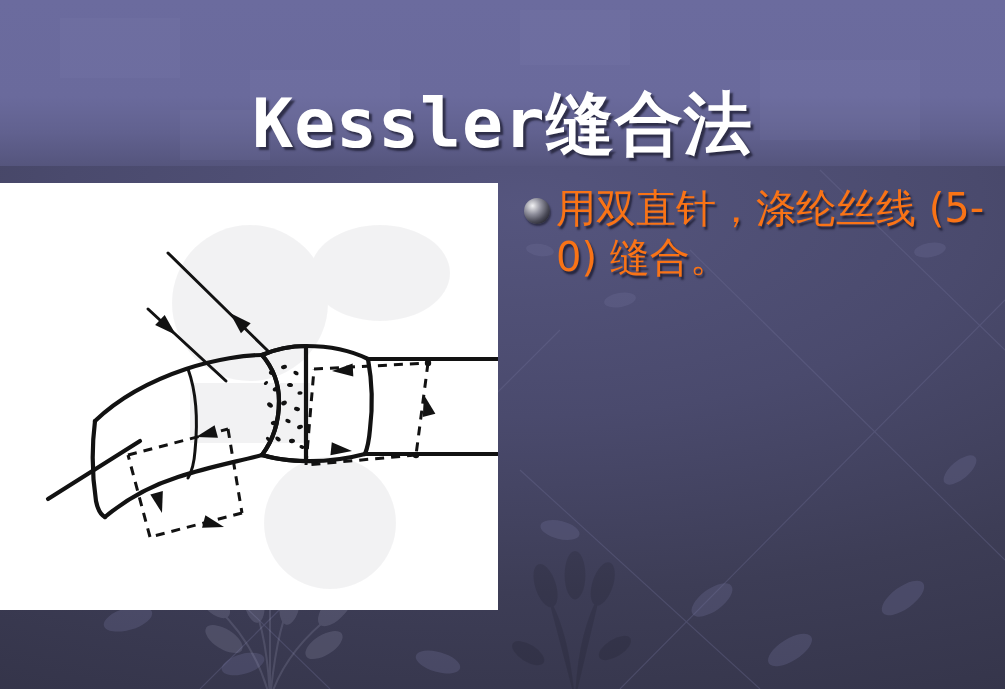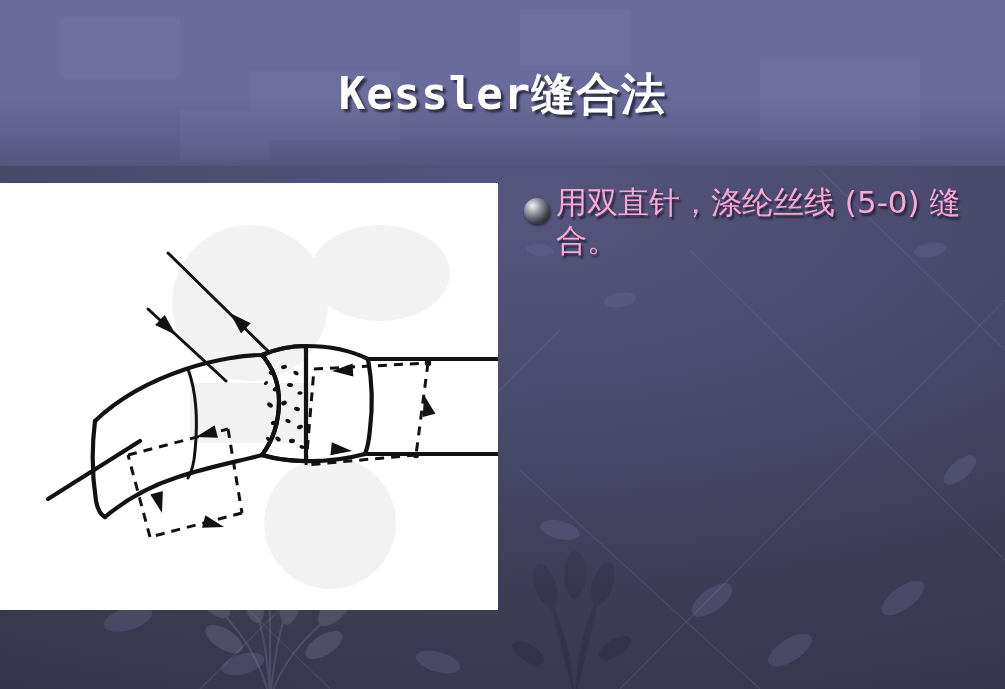--- a/index.html
+++ b/index.html
@@ -70,21 +70,21 @@
   }
   .title-band-texture rect { fill: #8686b5; }
 
   .slide-title {
     position: absolute;
     left: 0; top: 42px;
     width: 1005px;
     text-align: center;
     font-family: "DejaVu Sans Mono", "Liberation Mono", monospace;
     font-weight: bold;
-    font-size: 44px;
+    font-size: 68px;
     line-height: 1.05;
     color: #ffffff;
     letter-spacing: 1px;
     text-shadow: 3px 3px 2px rgba(28,28,48,.75);
     white-space: nowrap;
   }
 
   
   .picture-panel {
     position: absolute;
@@ -151,23 +151,23 @@
     margin-top: 14px;
     margin-right: 6px;
     border-radius: 50%;
     background:
       radial-gradient(circle at 33% 30%, #f2f2f4 0%, #c9c9cf 14%, #8f8f9c 34%, #4a4a57 62%, #1b1b24 88%, #121219 100%);
     box-shadow: 1px 2px 2px rgba(20,20,35,.6);
   }
   .bullet-text {
     flex: 1 1 auto;
     font-family: "DejaVu Sans", "Liberation Sans", sans-serif;
-    font-size: 31px;
+    font-size: 40px;
     line-height: 1.22;
-    color: #f9a8d4;
+    color: #f97316;
     text-shadow: 2px 3px 2px rgba(25,25,45,.8);
     letter-spacing: 0px;
   }
 </style>
 </head>
 <body>
 
 <div class="slide">
 
   <div class="bg-base"></div>

